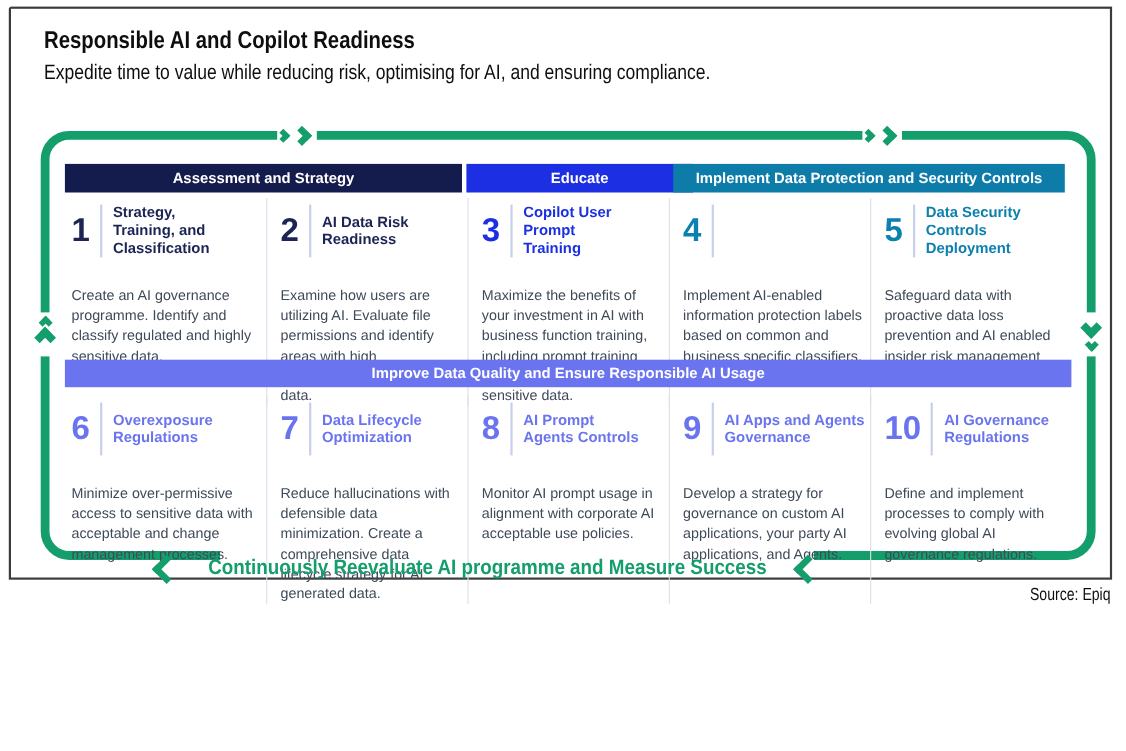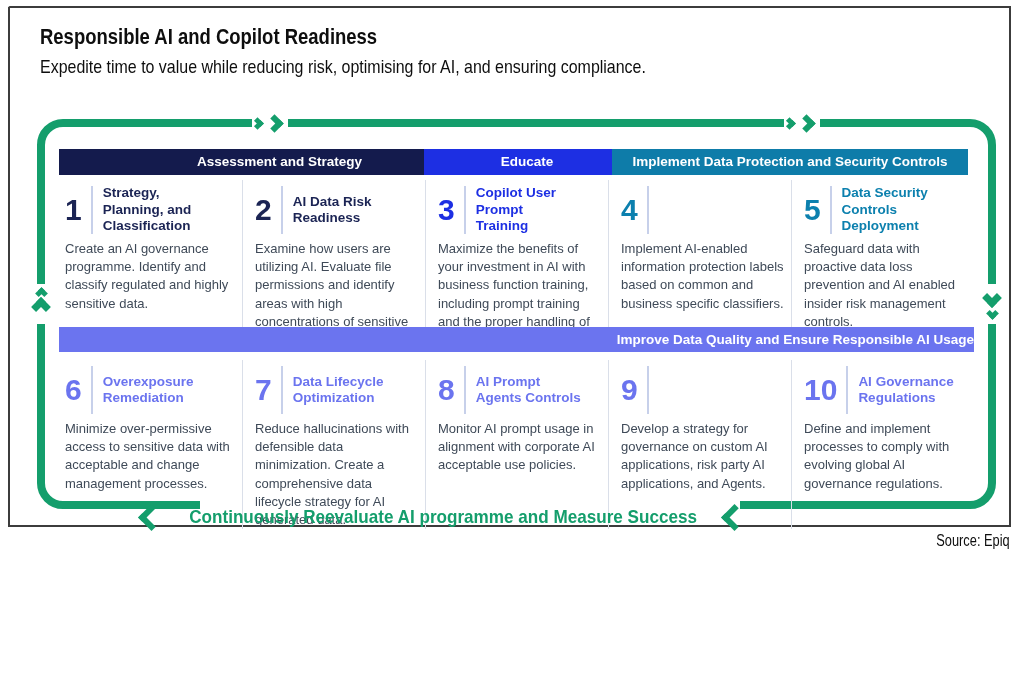--- a/index.html
+++ b/index.html
@@ -18,42 +18,42 @@
          white-space:nowrap;transform:scaleX(0.84);transform-origin:left top;}
   
   .loop{position:absolute;left:27px;top:111px;width:959px;height:390px;box-sizing:border-box;
         border:8px solid var(--green);border-radius:26px;z-index:1;}
   
   .chv{position:absolute;box-sizing:border-box;border-style:solid;border-color:var(--green);}
   .mk{position:absolute;background:#fff;z-index:2;}
   
   .bar{position:absolute;top:141px;height:26px;line-height:26px;text-align:center;color:#fff;
        font-size:13.5px;font-weight:600;z-index:3;}
-  .bar-navy{left:49px;width:361px;background:var(--navy);padding-left:40px;}
+  .bar-navy{left:49px;width:361px;background:var(--navy);}
   .bar-blue{left:414px;width:206px;background:var(--blue);}
   .bar-teal{left:602px;width:356px;background:var(--teal);}
   
   .steps-row{position:absolute;left:49px;width:915px;display:grid;
              grid-template-columns:repeat(5,183px);z-index:3;}
   .row-1{top:172px;height:146px;}
   .row-2{top:352px;height:134px;}
   .cell{box-sizing:border-box;padding:4px 4px 0 6px;}
   .cell + .cell{border-left:1.5px solid #dadfe9;padding-left:12px;}
   .cell-head{display:flex;align-items:center;min-height:52px;}
   .num{font-size:30px;font-weight:bold;line-height:1;margin-right:9px;}
   .vbar{width:2px;align-self:stretch;background:var(--divider);margin:2px 10px 2px 0;}
   .stitle{font-size:13.5px;font-weight:bold;line-height:1.22;white-space:pre-line;}
-  .sdesc{margin-top:4px;font-size:13px;line-height:1.4;color:var(--body);}
+  .sdesc{margin-top:24px;font-size:13px;line-height:1.4;color:var(--body);}
   .theme-navy .num,.theme-navy .stitle{color:var(--ink);}
   .theme-blue .num,.theme-blue .stitle{color:var(--blue);}
   .theme-teal .num,.theme-teal .stitle{color:#0c80ae;}
   .theme-peri .num,.theme-peri .stitle{color:var(--peri);}
   
   .mid-banner{position:absolute;left:49px;top:319px;width:915px;height:25px;line-height:25px;
-              background:var(--peri);color:#fff;text-align:right;font-size:13.5px;font-weight:600;z-index:3;}
+              background:var(--peri);color:#fff;text-align:center;font-size:13.5px;font-weight:600;z-index:3;}
   
   .bottom-strip{position:absolute;left:190px;top:490px;width:540px;height:14px;background:#fff;z-index:2;}
   .bottom-banner{position:absolute;left:186px;top:494px;width:548px;height:30px;display:flex;
                  align-items:center;justify-content:flex-end;z-index:3;}
   .bottom-text{color:var(--green);font-size:19px;font-weight:bold;white-space:nowrap;
                transform:scaleX(0.9);transform-origin:center;}
   .chv-left{position:relative;width:13px;height:13px;border-width:6px 0 0 6px;
             border-style:solid;border-color:var(--green);transform:rotate(-45deg);flex:0 0 auto;}
   .source{position:absolute;right:14px;top:532px;font-size:16px;color:#0e0e0e;white-space:nowrap;
           transform:scaleX(0.8);transform-origin:right top;}
@@ -91,21 +91,21 @@
     <div class="bar bar-navy">Assessment and Strategy</div>
     <div class="bar bar-blue">Educate</div>
     <div class="bar bar-teal">Implement Data Protection and Security Controls</div>
 
     <div class="steps-row row-1">
         <div class="cell theme-navy">
           <div class="cell-head">
             <div class="num">1</div>
             <div class="vbar"></div>
             <div class="stitle">Strategy,
-Planning, and
+Training, and
 Classification</div>
           </div>
           <div class="sdesc">Create an AI governance programme. Identify and classify regulated and highly sensitive data.</div>
         </div>
         <div class="cell theme-navy">
           <div class="cell-head">
             <div class="num">2</div>
             <div class="vbar"></div>
             <div class="stitle">AI Data Risk
 Readiness</div>
@@ -138,21 +138,21 @@
           <div class="sdesc">Safeguard data with proactive data loss prevention and AI enabled insider risk management controls.</div>
         </div>
       </div>
     <div class="mid-banner">Improve Data Quality and Ensure Responsible AI Usage</div>
     <div class="steps-row row-2">
         <div class="cell theme-peri">
           <div class="cell-head">
             <div class="num">6</div>
             <div class="vbar"></div>
             <div class="stitle">Overexposure
-Remediation</div>
+Regulations</div>
           </div>
           <div class="sdesc">Minimize over-permissive access to sensitive data with acceptable and change management processes.</div>
         </div>
         <div class="cell theme-peri">
           <div class="cell-head">
             <div class="num">7</div>
             <div class="vbar"></div>
             <div class="stitle">Data Lifecycle
 Optimization</div>
           </div>
@@ -164,22 +164,24 @@
             <div class="vbar"></div>
             <div class="stitle">AI Prompt
 Agents Controls</div>
           </div>
           <div class="sdesc">Monitor AI prompt usage in alignment with corporate AI acceptable use policies.</div>
         </div>
         <div class="cell theme-peri">
           <div class="cell-head">
             <div class="num">9</div>
             <div class="vbar"></div>
-          </div>
-          <div class="sdesc">Develop a strategy for governance on custom AI applications, risk party AI applications, and Agents.</div>
+            <div class="stitle">AI Apps and Agents
+Governance</div>
+          </div>
+          <div class="sdesc">Develop a strategy for governance on custom AI applications, your party AI applications, and Agents.</div>
         </div>
         <div class="cell theme-peri">
           <div class="cell-head">
             <div class="num">10</div>
             <div class="vbar"></div>
             <div class="stitle">AI Governance
 Regulations</div>
           </div>
           <div class="sdesc">Define and implement processes to comply with evolving global AI governance regulations.</div>
         </div>

